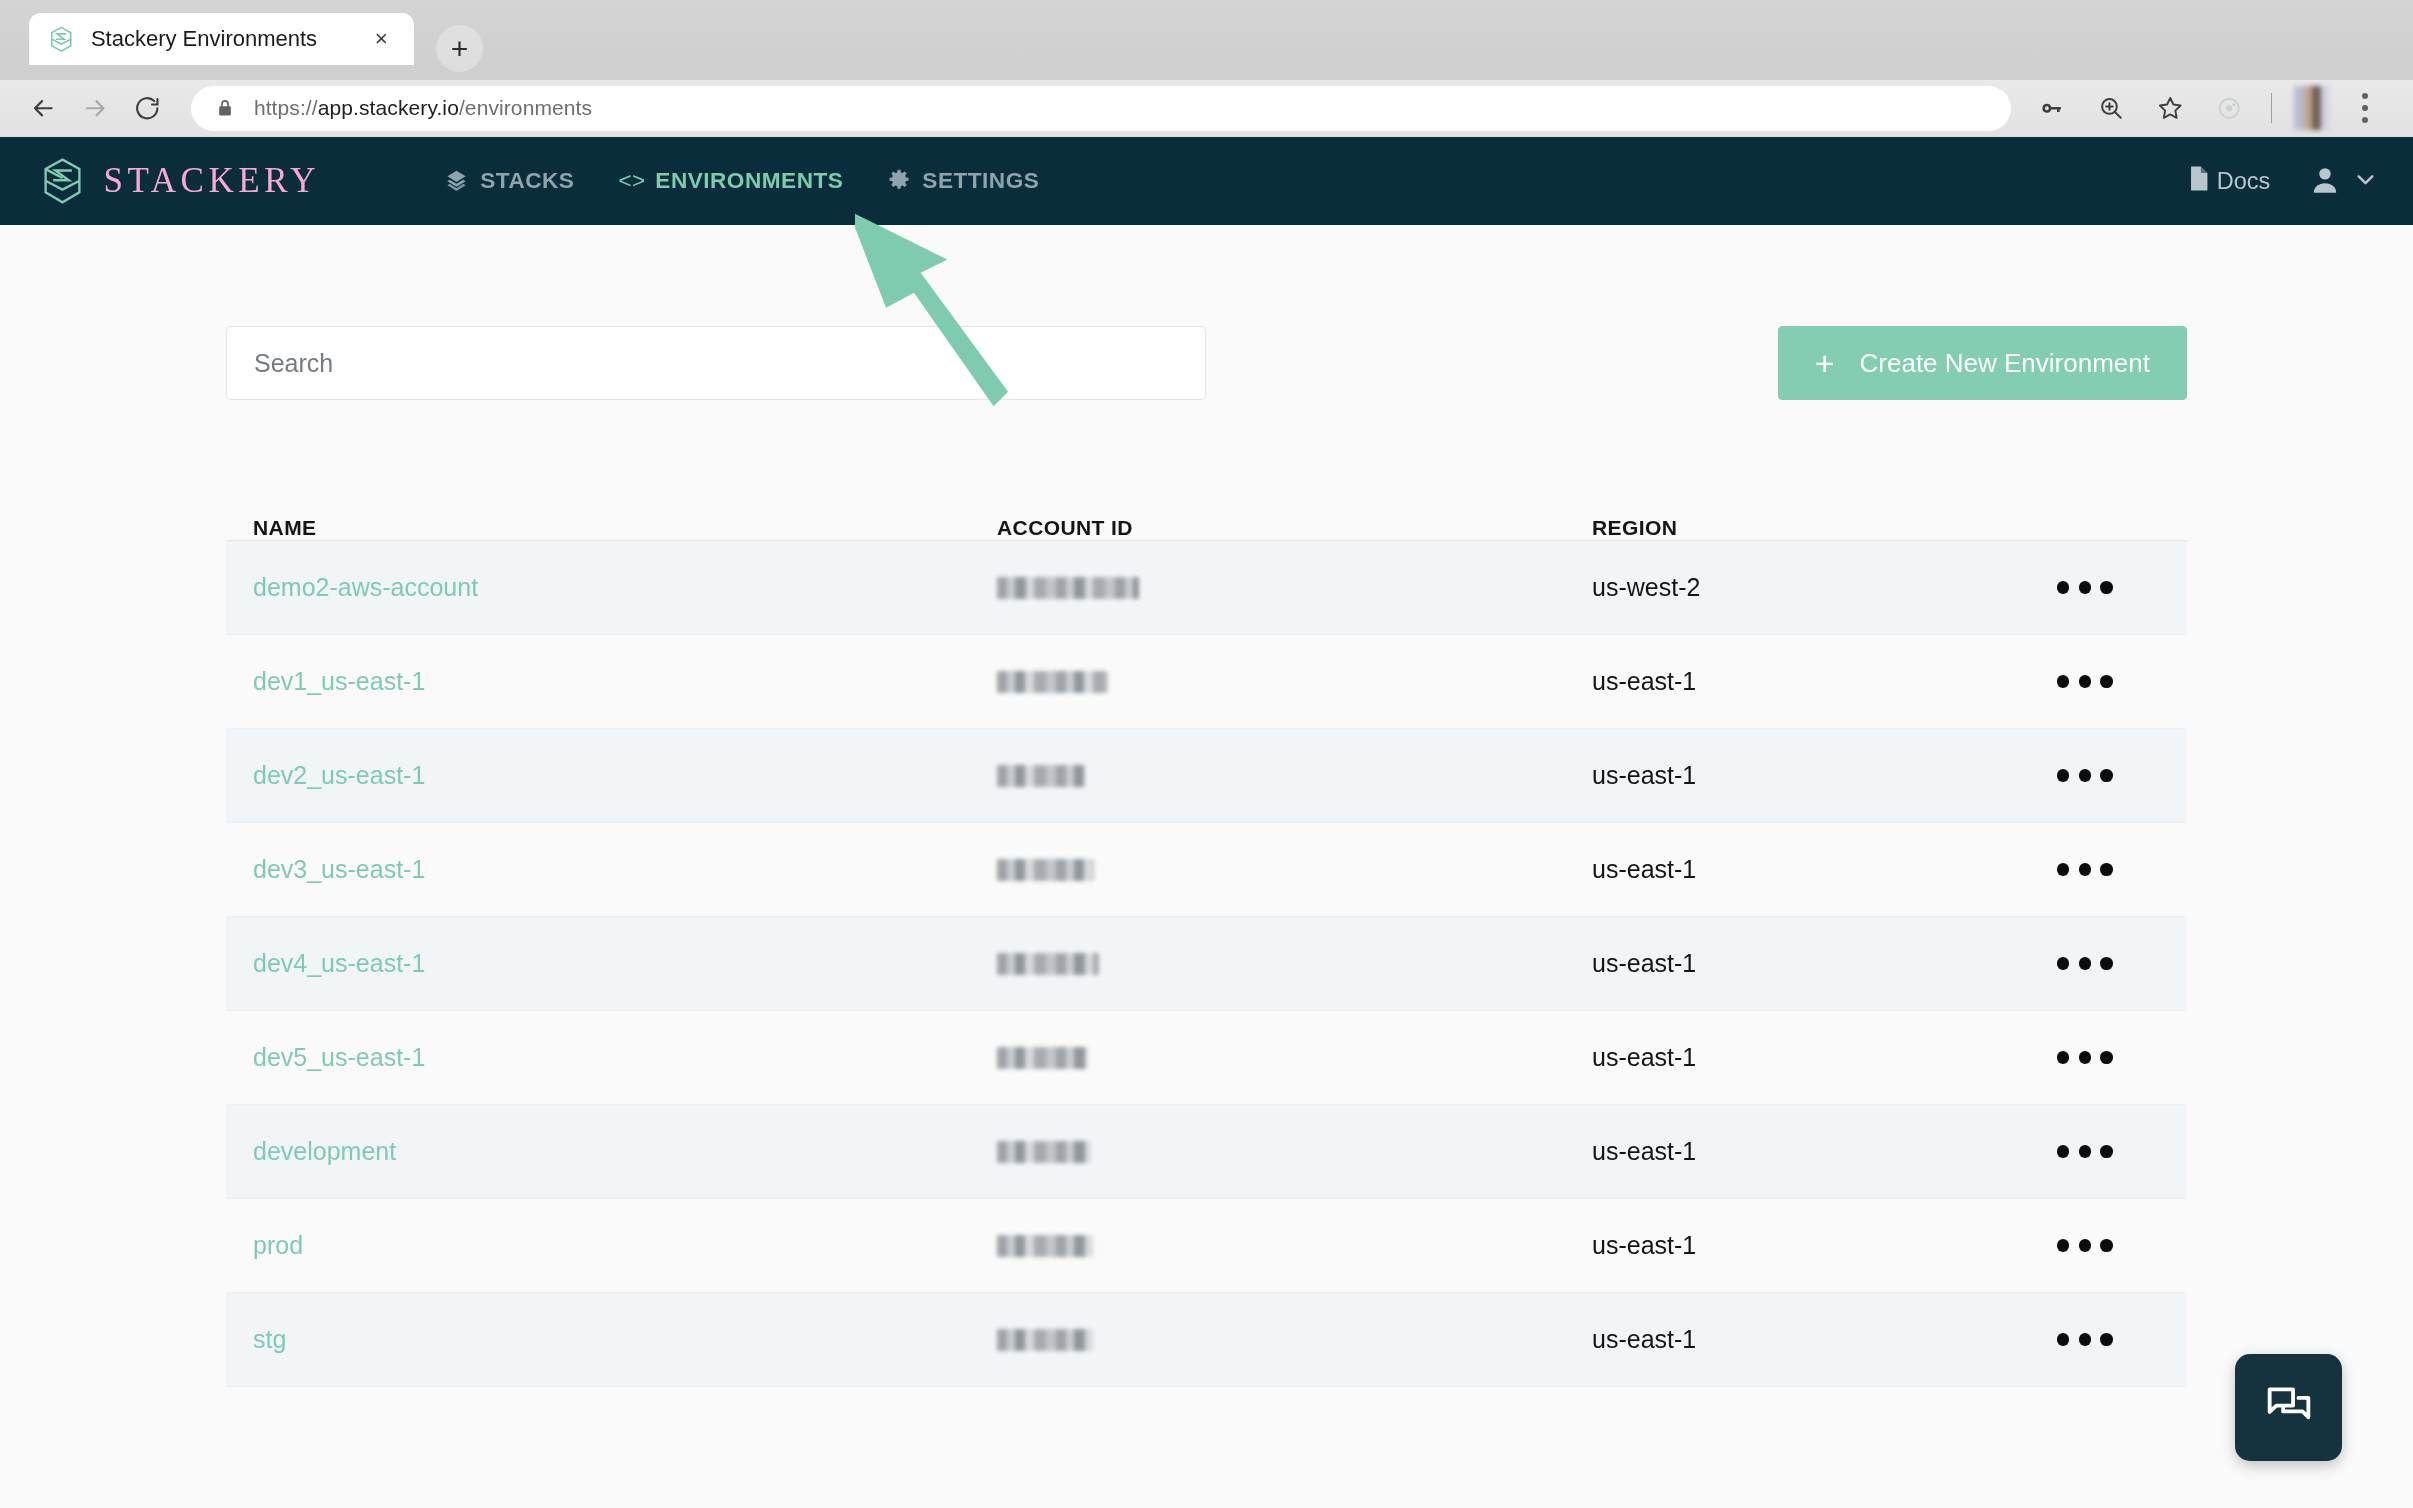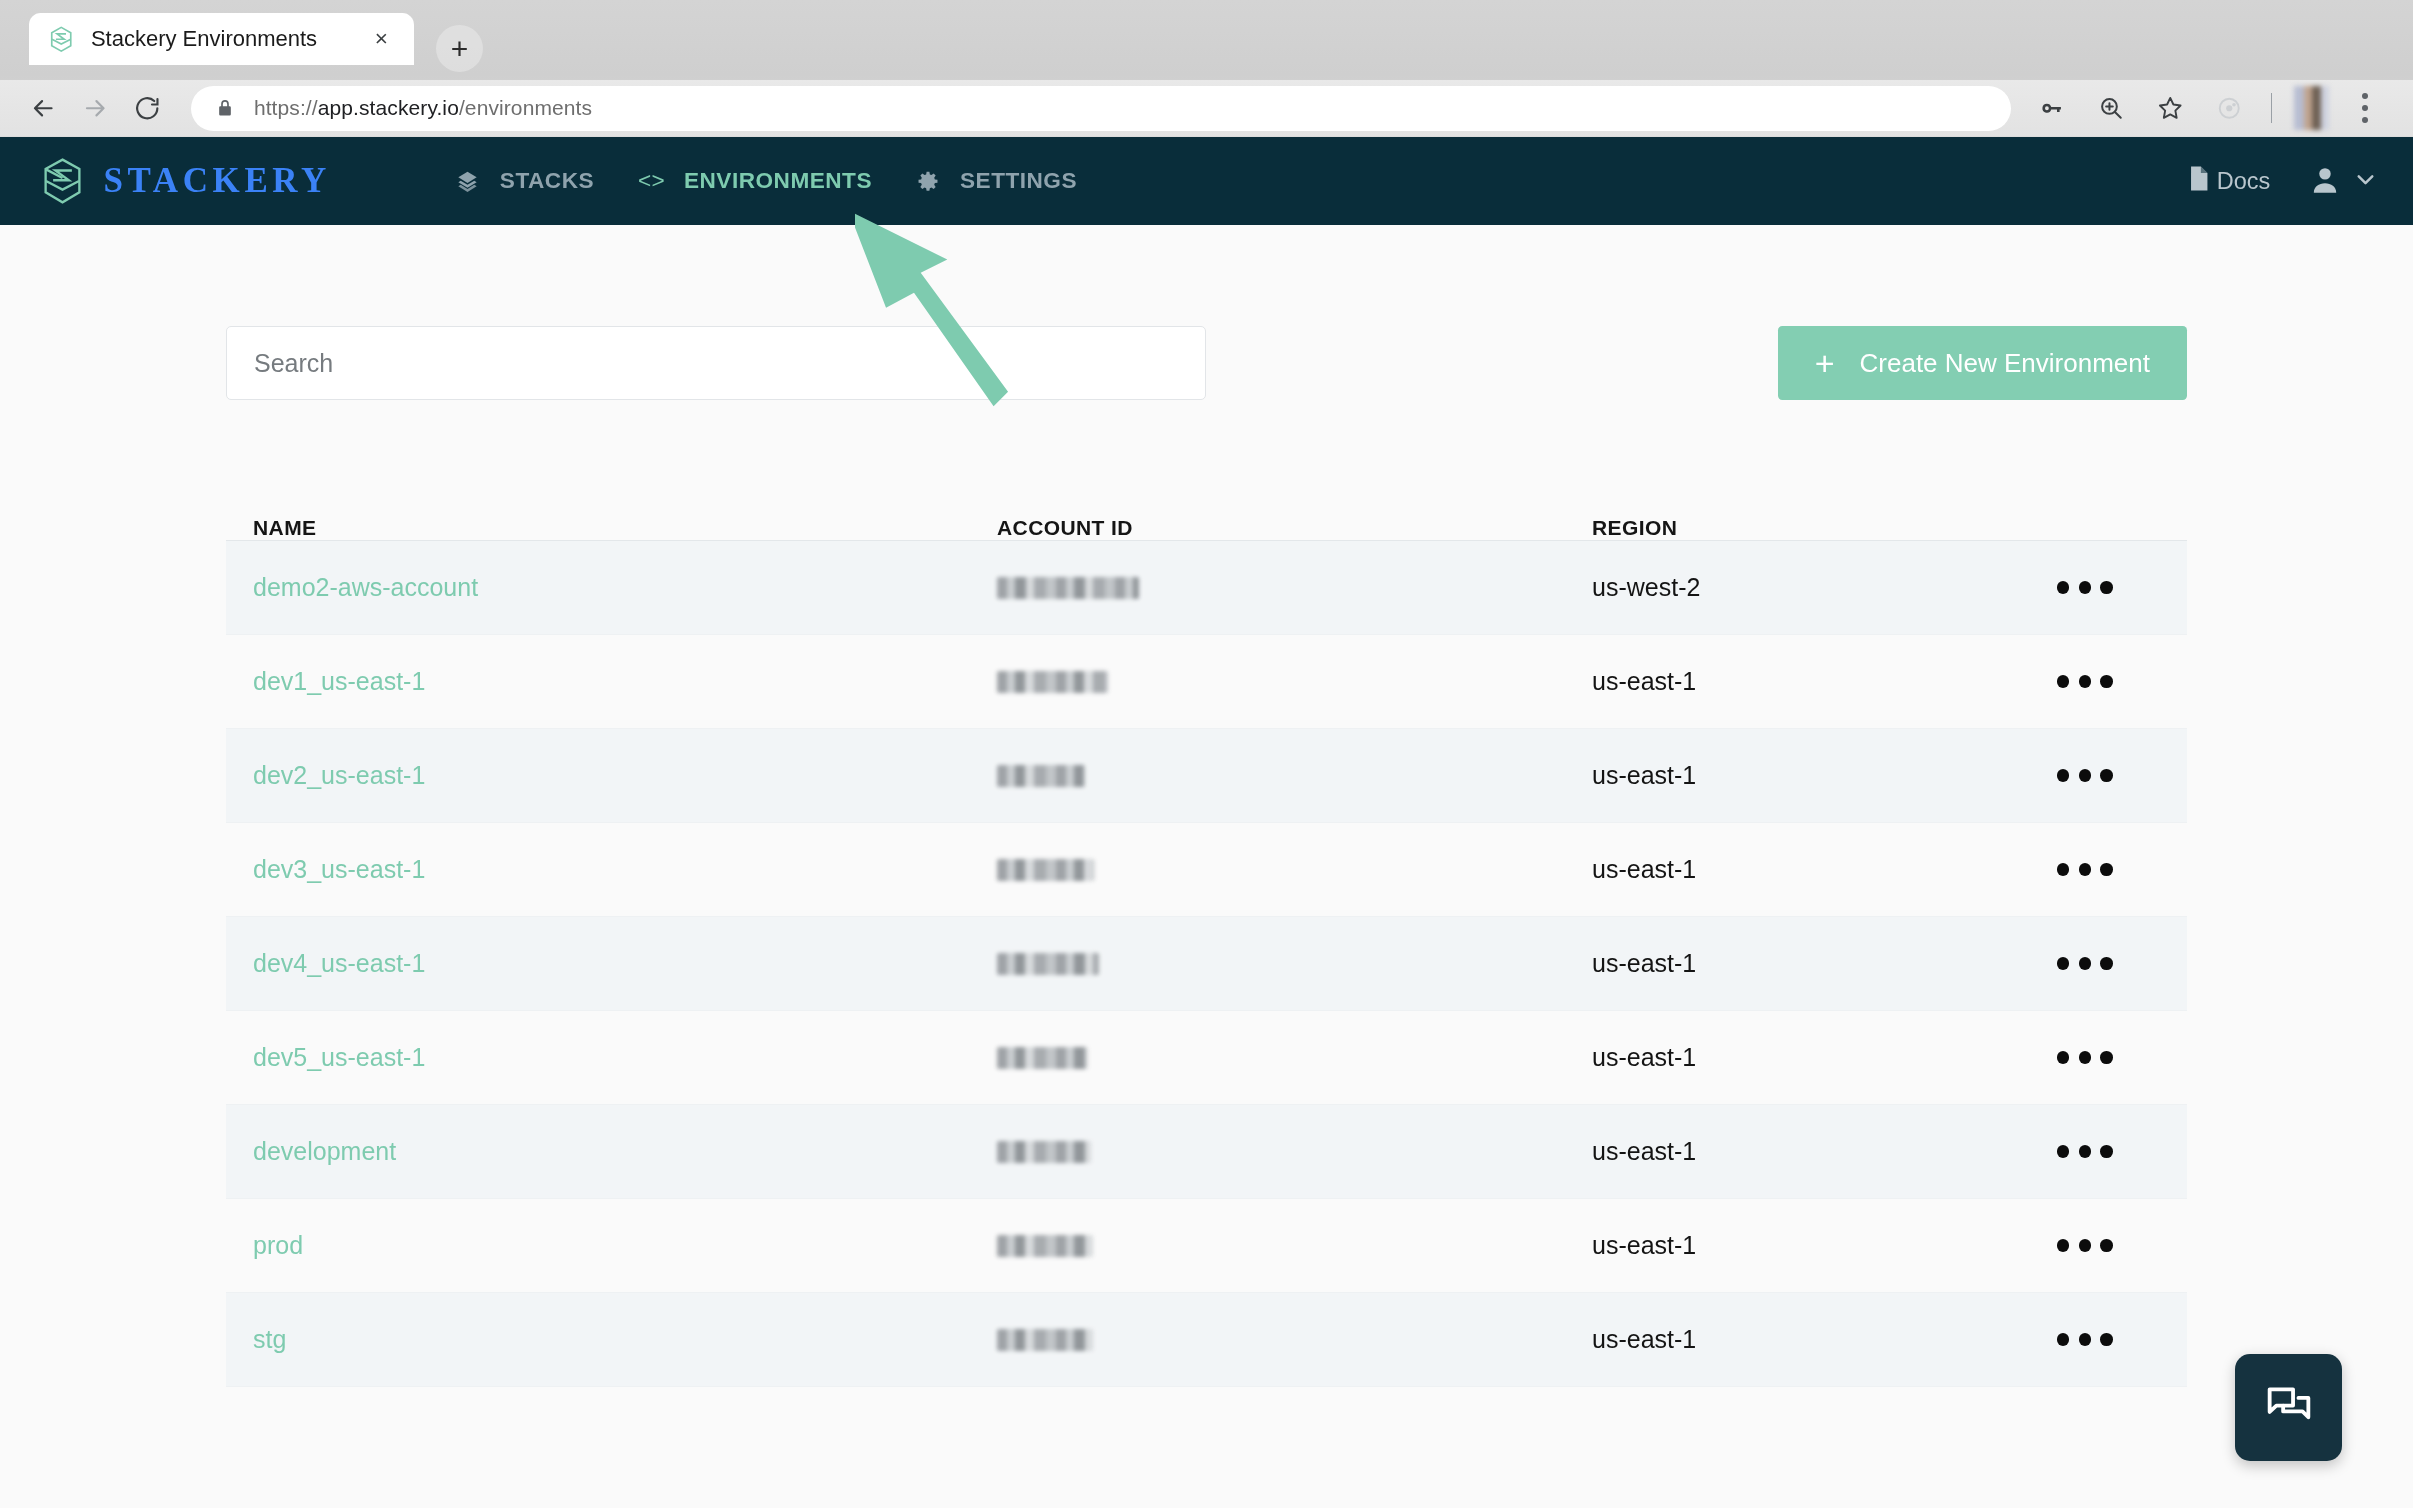--- a/index.html
+++ b/index.html
@@ -83,25 +83,25 @@
     height: 88px; background: #092d3a;
     display: flex; align-items: center;
     padding: 0 35px 0 40px;
     position: relative;
   }
   .brand { display: flex; align-items: center; gap: 18.4px; }
   .brand-mark { width: 45px; height: 50px; flex: 0 0 45px; }
   .brand-text {
     font-family: "Liberation Serif", serif;
     font-size: 35px; letter-spacing: 4.6px;
-    color: #3b82f6; font-weight: 700;
+    color: #f9a8d4; font-weight: 400;
   }
   .nav-links { display: flex; align-items: center; gap: 44px; margin-left: 124px; }
   .nav-link {
-    display: flex; align-items: flex-end; gap: 20px;
+    display: flex; align-items: flex-start; gap: 11px;
     font-size: 22.6px; font-weight: 700; letter-spacing: 0.5px;
     color: #8fa3ad; white-space: nowrap;
   }
   .nav-link.active { color: #7ecbaf; }
   .nav-link .ico { display: flex; align-items: center; justify-content: center; }
   .code-ico { font-size: 22.6px; font-weight: 400; letter-spacing: -0.8px; }
   .nav-right {
     margin-left: auto; display: flex; align-items: center; gap: 39px;
   }
   .docs-link {

